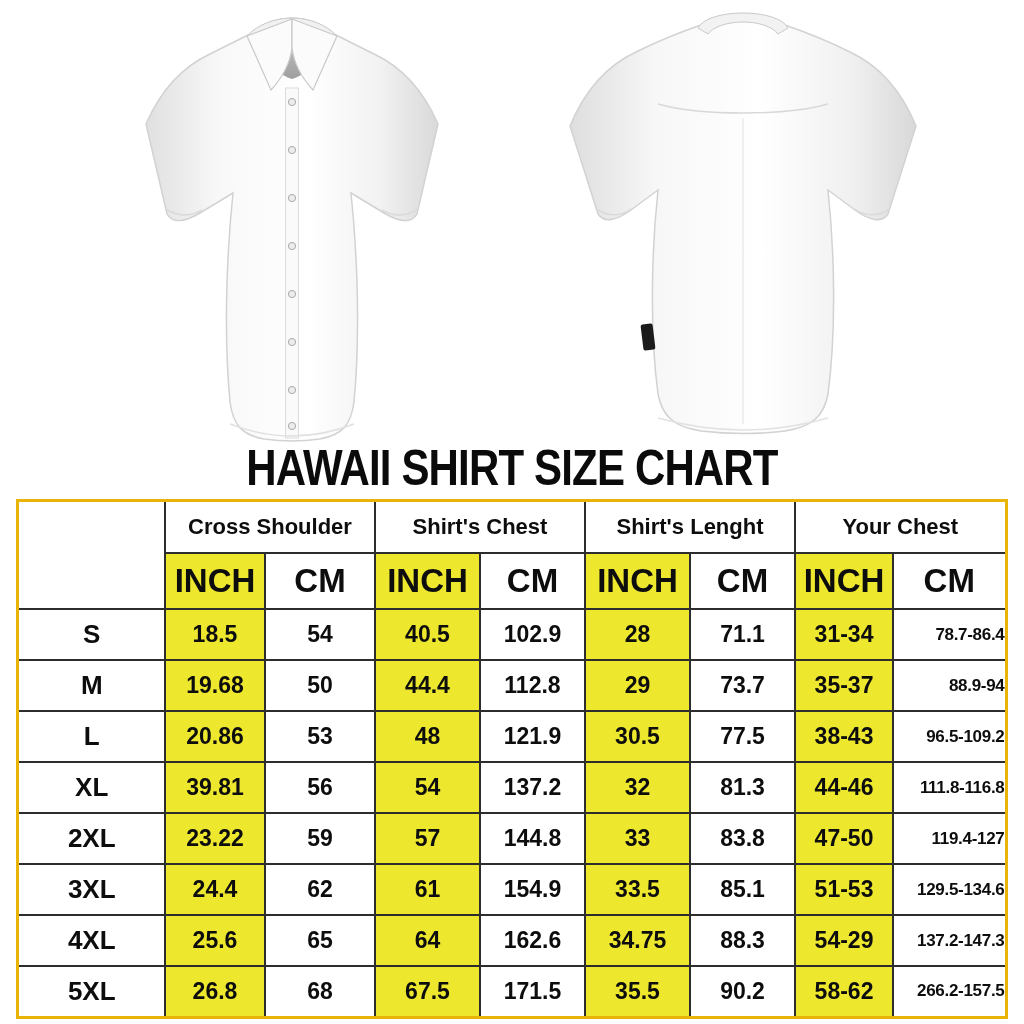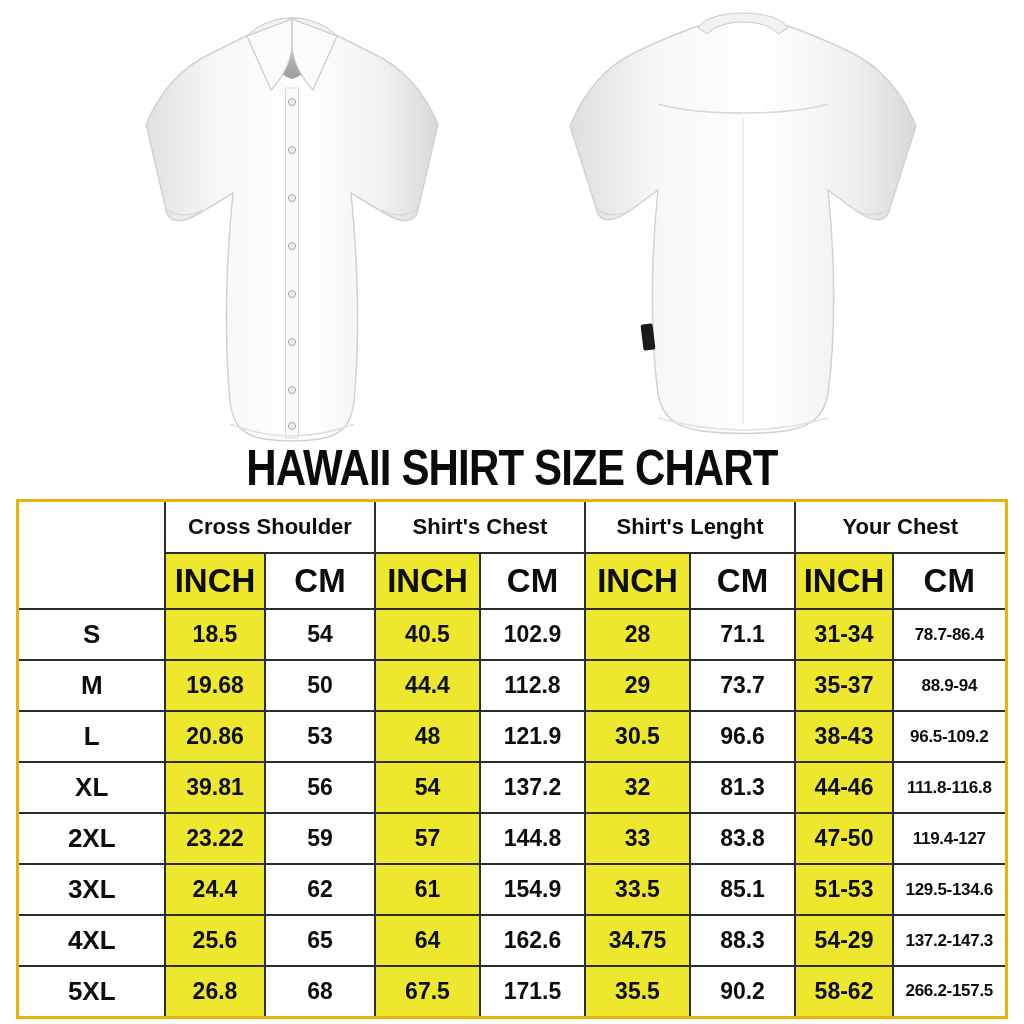--- a/index.html
+++ b/index.html
@@ -27,21 +27,21 @@
     border:2px solid #2d2d2d; padding:0;
     text-align:center; vertical-align:middle;
     color:#0d0d0d; font-weight:bold; overflow:hidden;
   }
   .group-row th { font-size:22px; height:50px; background:#ffffff; }
   .unit-row th { font-size:33px; height:54px; background:#ffffff; }
   .data-row { height:51px; }
   .data-row th.size-cell { font-size:26px; background:#ffffff; }
   td.val { font-size:23px; background:#ffffff; }
   .yellow { background:#ede72e !important; }
-  td.cm-small { font-size:17px; letter-spacing:-0.3px; }
+  td.cm-small { font-size:17px; letter-spacing:-0.3px;text-align:right; }
 </style>
 </head>
 <body>
 
 <div class="page">
 
   <div class="shirts">
 
     <svg class="shirt-front" width="345" height="442" viewBox="0 0 345 442">
       <defs>
@@ -163,21 +163,21 @@
         <td class="val yellow">35-37</td>
         <td class="val cm-small">88.9-94</td>
       </tr>
       <tr class="data-row">
         <th class="size-cell">L</th>
         <td class="val yellow">20.86</td>
         <td class="val">53</td>
         <td class="val yellow">48</td>
         <td class="val">121.9</td>
         <td class="val yellow">30.5</td>
-        <td class="val">96.6</td>
+        <td class="val">77.5</td>
         <td class="val yellow">38-43</td>
         <td class="val cm-small">96.5-109.2</td>
       </tr>
       <tr class="data-row">
         <th class="size-cell">XL</th>
         <td class="val yellow">39.81</td>
         <td class="val">56</td>
         <td class="val yellow">54</td>
         <td class="val">137.2</td>
         <td class="val yellow">32</td>

